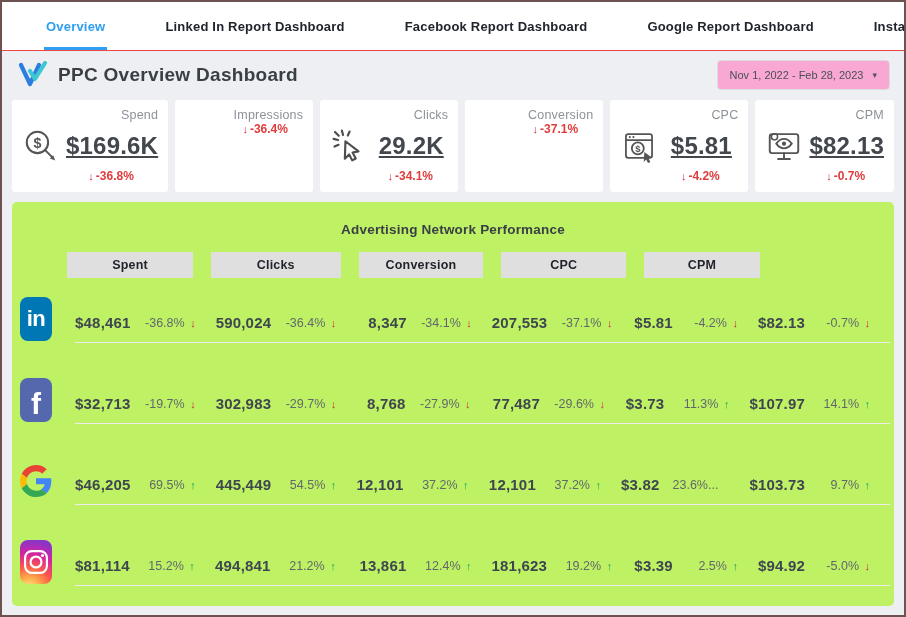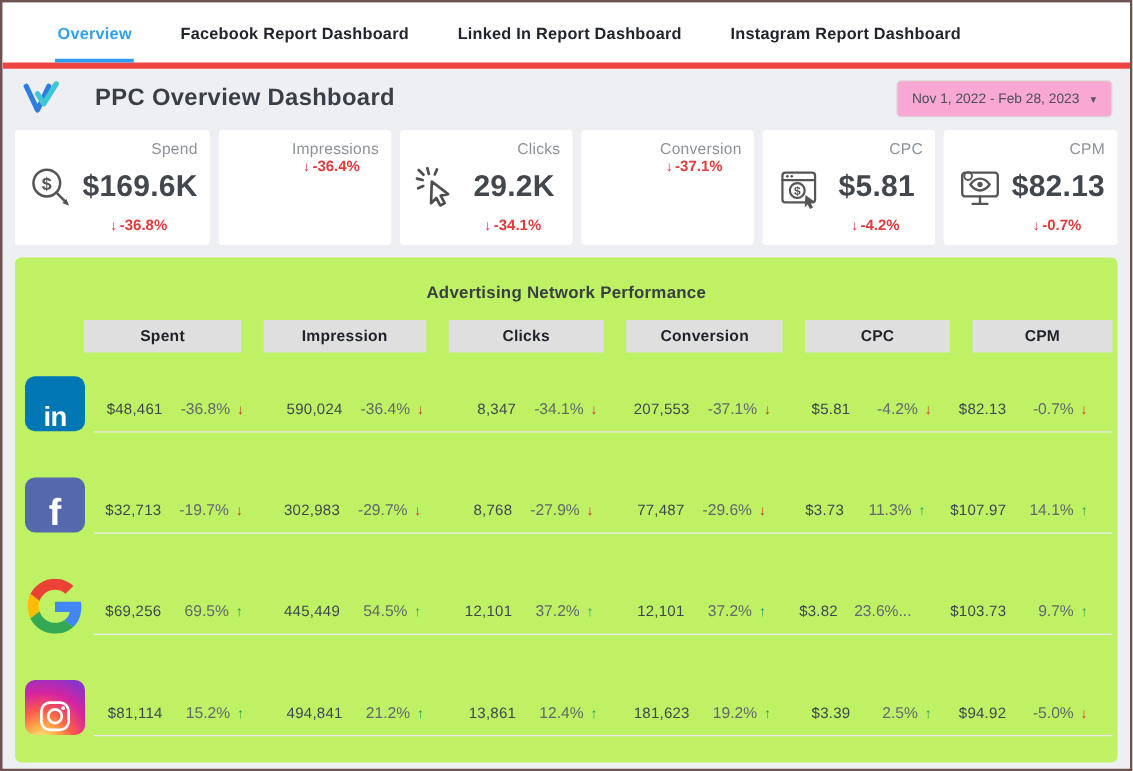--- a/index.html
+++ b/index.html
@@ -1,73 +1,74 @@
 <!DOCTYPE html>
 <html><head>
 <meta charset="utf-8">
 <style>
   * { margin:0; padding:0; box-sizing:border-box; }
   html,body { background:#fff; }
   body { font-family:"Liberation Sans","DejaVu Sans",sans-serif; }
   .page { width:906px; height:617px; border:2px solid #6e5252; background:#edeff2; overflow:hidden; }
 
   
-  .tabbar { background:#fff; display:flex; gap:35px; padding:0 0 0 42px; border-bottom:5px solid #ef4444; }
+  .tabbar { background:#fff; display:flex; gap:56px; padding:0 0 0 42px; border-bottom:1px solid #ef4444; }
   .tab { font-size:13px; font-weight:600; color:#20242c; padding:17px 2px 13px; border-bottom:3px solid transparent; cursor:pointer; white-space:nowrap; letter-spacing:.2px; }
   .tab.active { color:#2e9ff2; border-bottom-color:#2e9ff2; }
 
   
-  .hdr { display:flex; align-items:center; padding:9px 14px 7px 16px;gap:18px; }
+  .hdr { display:flex; align-items:center; padding:9px 14px 7px 16px; }
   .logo { width:30px; height:28px; margin-right:10px; flex:0 0 auto; }
   .hdr-title { font-size:19px; font-weight:700; color:#3a3f46; letter-spacing:.3px; }
   .date-chip { margin-left:auto; background:#f9a8d4; border:1px solid #ddd; border-radius:4px; padding:8px 12px; font-size:11px; color:#4b4f55; display:flex; align-items:center; gap:9px; cursor:pointer; }
   .date-chip .caret { font-size:9px; color:#555; }
 
   
   .kpis { display:grid; grid-template-columns:repeat(6,1fr); gap:7px; margin:3px 10px 10px; }
   .kpi { background:#fff; border-radius:3px; padding:8px 10px 9px; height:92px; display:flex; flex-direction:column; }
   .kpi-label { text-align:right; font-size:12.5px; color:#8d9299; letter-spacing:.2px; }
   .kpi-main { display:flex; align-items:center; gap:6px; flex:1; }
   .kpi-ico { flex:0 0 38px; height:38px; }
-  .kpi-value { flex:1; text-align:center; font-size:24px; font-weight:600; color:#42474e; letter-spacing:.2px; white-space:nowrap; }
+  .kpi-value { flex:1; text-align:center; font-size:24px; font-weight:600; color:#42474e; letter-spacing:.2px; white-space:nowrap;text-decoration:underline; }
   .kpi-delta { text-align:center; padding-left:42px; font-size:12px; font-weight:600; color:#e03c3c; }
   .kpi-delta.d-down::before { content:"↓"; color:#d7263d; margin-right:2px; font-size:11px; }
 
   
   .panel { background:#bef264; margin:0 10px 8px; border-radius:5px; height:404px; overflow:hidden; }
   .panel-title { text-align:center; font-size:13.5px; font-weight:700; color:#3a3f46; padding:20px 0 15px; letter-spacing:.2px; }
   .thead { margin:0 4px 0 55px; display:grid; grid-template-columns:1.09fr 1.12fr 1.08fr 1.08fr 1fr .97fr; column-gap:18px; }
   .th { background:#dfdfdf; height:26px; display:flex; align-items:center; justify-content:center; font-size:12.5px; font-weight:700; color:#1f2329; letter-spacing:.2px; }
   .t-row { display:grid; grid-template-columns:55px 1fr; height:81px; padding-left:8px; align-items:center; }
-  .net-icon { width:48px; height:44px; border-radius:8px; display:flex; align-items:flex-end; justify-content:center; }
+  .net-icon { width:32px; height:44px; border-radius:8px; display:flex; align-items:center; justify-content:center; }
   .net-icon.linkedin { background:#0077b5; }
   .net-icon.linkedin span { color:#fff; font-weight:700; font-size:22px; line-height:1; letter-spacing:-.5px; }
   .net-icon.facebook { background:#5568ae; }
   .net-icon.facebook span { color:#fff; font-weight:700; font-size:30px; line-height:1; margin-top:8px; }
   .net-icon.google { background:transparent; }
   .net-icon.instagram { background:radial-gradient(circle at 28% 112%, #fdf497 0%, #fdb14d 20%, #fd5949 42%, #d6249f 65%, #8a34c9 90%); }
   .cells { display:grid; grid-template-columns:1.09fr 1.12fr 1.08fr 1.08fr 1fr .97fr; margin-right:4px; border-bottom:1px solid #ececec; padding:6px 0 11px; align-self:center; margin-top:14px; }
   .cell { display:flex; justify-content:flex-end; align-items:center; gap:13px; padding-right:20px; white-space:nowrap; }
-  .val { font-size:12px; color:#3f4650; letter-spacing:.2px; }
+  .val { font-size:15px; color:#3f4650; letter-spacing:.2px;font-weight:bold; }
   .trend { font-size:12.5px; color:#63676d; min-width:52px; text-align:right; }
   .trend::after { display:inline-block; width:9px; margin-left:2px; font-weight:700; font-size:11px; }
   .trend.d-down::after { content:"↓"; color:#d7263d; }
   .trend.d-up::after { content:"↑"; color:#1fa15f; }
   .trend.d-none::after { content:""; }
   svg text { font-family:"Liberation Sans",sans-serif; }
 </style>
 </head>
 <body>
 
 <div class="page">
 
   <div class="tabbar">
     <div class="tab active">Overview</div>
+    <div class="tab">Linked In Report Dashboard</div>
     <div class="tab">Facebook Report Dashboard</div>
-    <div class="tab">Linked In Report Dashboard</div>
+    <div class="tab">Google Report Dashboard</div>
     <div class="tab">Instagram Report Dashboard</div>
   </div>
 
   <div class="hdr">
     <svg class="logo" viewBox="0 0 30 28" fill="none" stroke-linecap="round" stroke-linejoin="round">
       <path d="M3 4 L12 23 L21 4" stroke="#2b7de0" stroke-width="4.2"></path>
       <path d="M12 10 L17 18 L27 2" stroke="#3fc8d4" stroke-width="4.2"></path>
     </svg>
     <div class="hdr-title">PPC Overview Dashboard</div>
     <div class="date-chip">
@@ -151,21 +152,20 @@
       <div class="kpi-delta d-down">-0.7%</div>
     </div>
 
   </div>
 
   <div class="panel">
     <div class="panel-title">Advertising Network Performance</div>
 
     <div class="thead">
       <div class="th">Spent</div>
-      <div class="th">Impression</div>
       <div class="th">Clicks</div>
       <div class="th">Conversion</div>
       <div class="th">CPC</div>
       <div class="th">CPM</div>
     </div>
 
     <div class="t-row">
       <div class="net-icon linkedin">
         <span>in</span>
       </div>
@@ -233,21 +233,21 @@
       <div class="net-icon google">
         <svg width="44" height="44" viewBox="0 0 48 48">
           <path fill="#EA4335" d="M24 9.5c3.54 0 6.71 1.22 9.21 3.6l6.85-6.85C35.9 2.38 30.47 0 24 0 14.62 0 6.51 5.38 2.56 13.22l7.98 6.19C12.43 13.72 17.74 9.5 24 9.5z"></path>
           <path fill="#4285F4" d="M46.98 24.55c0-1.57-.15-3.09-.38-4.55H24v9.02h12.94c-.58 2.96-2.26 5.48-4.78 7.18l7.73 6c4.51-4.18 7.09-10.36 7.09-17.65z"></path>
           <path fill="#FBBC05" d="M10.53 28.59c-.48-1.45-.76-2.99-.76-4.59s.27-3.14.76-4.59l-7.98-6.19C.92 16.46 0 20.12 0 24c0 3.88.92 7.54 2.56 10.78l7.97-6.19z"></path>
           <path fill="#34A853" d="M24 48c6.48 0 11.93-2.13 15.89-5.81l-7.73-6c-2.15 1.45-4.92 2.3-8.16 2.3-6.26 0-11.57-4.22-13.47-9.91l-7.98 6.19C6.51 42.62 14.62 48 24 48z"></path>
         </svg>
       </div>
       <div class="cells">
         <div class="cell">
-            <span class="val">$69,256</span>
+            <span class="val">$46,205</span>
             <span class="trend d-up">69.5%</span>
           </div>
         <div class="cell">
             <span class="val">445,449</span>
             <span class="trend d-up">54.5%</span>
           </div>
         <div class="cell">
             <span class="val">12,101</span>
             <span class="trend d-up">37.2%</span>
           </div>

